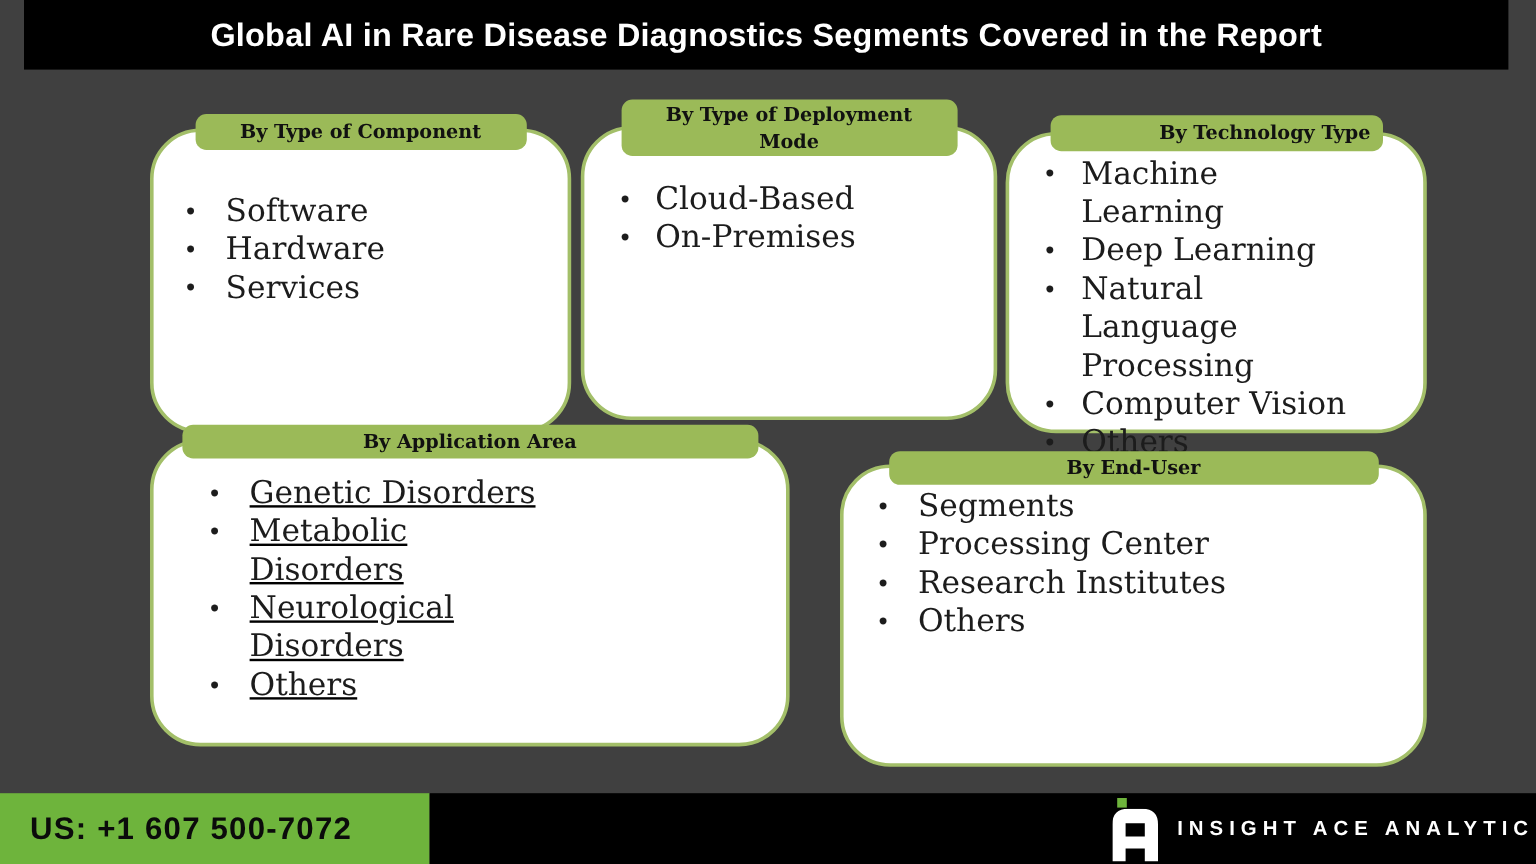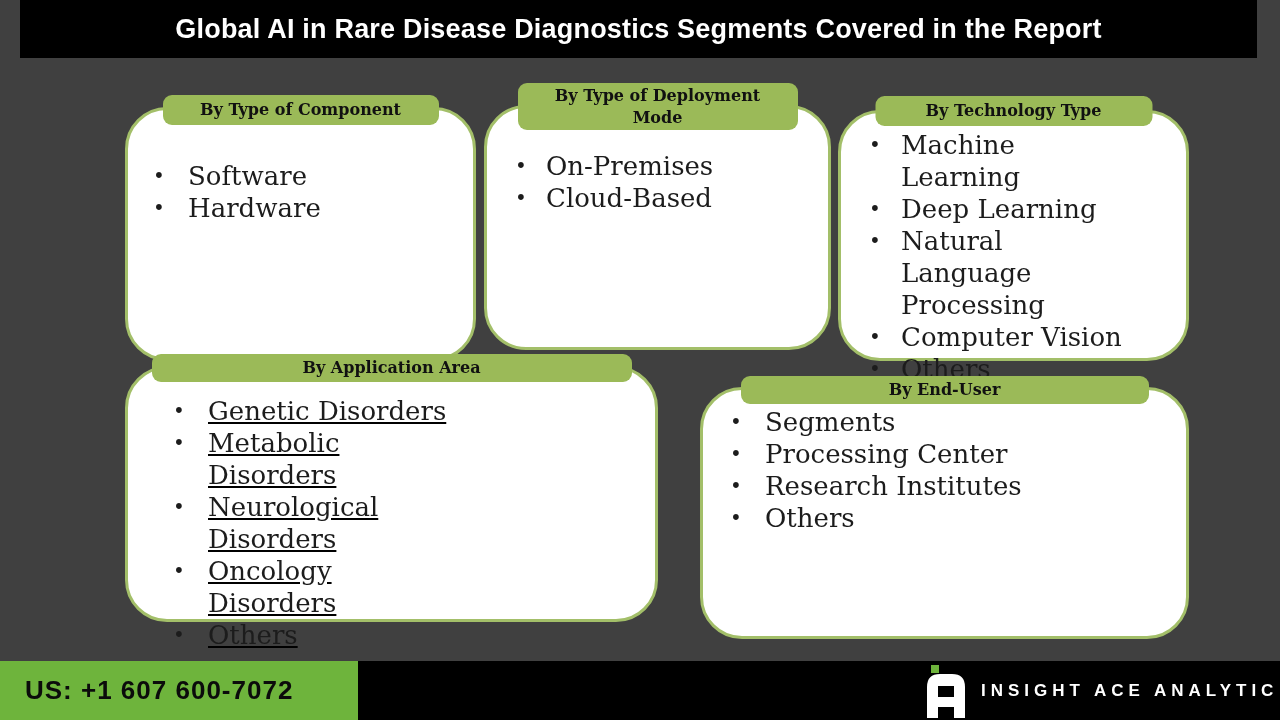--- a/index.html
+++ b/index.html
@@ -45,21 +45,21 @@
   .box-component   { left:125px; top:107px; width:345px; height:248px;
                      --bullet:25px; --indent:60px; --listtop:50px; }
   .pill-component  { top:-15px; width:276px; height:30px; }
 
   .box-deployment  { left:484px; top:105px; width:341px; height:239px;
                      --bullet:28px; --indent:59px; --listtop:42px; }
   .pill-deployment { top:-25px; width:280px; height:47px; }
 
   .box-technology  { left:838px; top:110px; width:345px; height:245px;
                      --bullet:28px; --indent:60px; --listtop:16px; --listwidth:290px; }
-  .pill-technology { top:-17px; width:277px; height:30px; }
+  .pill-technology { top:-17px; width:277px; height:30px;justify-content:flex-end; }
 
   .box-application { left:125px; top:366px; width:527px; height:250px;text-decoration:underline;
                      --bullet:45px; --indent:80px; --listtop:26px; --listwidth:322px; }
   .pill-application{ top:-15px; width:480px; height:28px; }
 
   .box-enduser     { left:700px; top:387px; width:483px; height:246px;
                      --bullet:27px; --indent:62px; --listtop:16px; }
   .pill-enduser    { top:-14px; width:408px; height:28px; }
 
   
@@ -96,30 +96,31 @@
     <h1>Global AI in Rare Disease Diagnostics Segments Covered in the Report</h1>
   </header>
 
   <section class="segment-box box-component">
     <div class="pill pill-component">
       <span>By Type of Component</span>
     </div>
     <ul class="seg-list">
         <li>Software</li>
         <li>Hardware</li>
+        <li>Services</li>
       </ul>
   </section>
 
   <section class="segment-box box-deployment">
     <div class="pill pill-deployment">
       <span>By Type of Deployment Mode</span>
     </div>
     <ul class="seg-list">
+        <li>Cloud-Based</li>
         <li>On-Premises</li>
-        <li>Cloud-Based</li>
       </ul>
   </section>
 
   <section class="segment-box box-technology">
     <div class="pill pill-technology">
       <span>By Technology Type</span>
     </div>
     <ul class="seg-list">
         <li>Machine Learning</li>
         <li>Deep Learning</li>
@@ -130,40 +131,39 @@
   </section>
 
   <section class="segment-box box-application">
     <div class="pill pill-application">
       <span>By Application Area</span>
     </div>
     <ul class="seg-list">
         <li>Genetic Disorders</li>
         <li>Metabolic Disorders</li>
         <li>Neurological Disorders</li>
-        <li>Oncology Disorders</li>
         <li>Others</li>
       </ul>
   </section>
 
   <section class="segment-box box-enduser">
     <div class="pill pill-enduser">
       <span>By End-User</span>
     </div>
     <ul class="seg-list">
         <li>Segments</li>
         <li>Processing Center</li>
         <li>Research Institutes</li>
         <li>Others</li>
       </ul>
   </section>
 
   <footer>
     <div class="footer-green">
-      <span class="phone">US: +1 607 600-7072</span>
+      <span class="phone">US: +1 607 500-7072</span>
     </div>
     <div class="footer-black">
       <div class="brand-group">
         <div class="logo">
           <div class="dot"></div>
           <svg width="38" height="44" viewBox="0 0 38 44">
             <path fill="#ffffff" fill-rule="evenodd" d="M0 44 L0 13 Q0 0 13 0 L25 0 Q38 0 38 13 L38 44 L27 44 L27 33 L11 33 L11 44 Z
                  M11 12 L27 12 L27 23 L11 23 Z"></path>
           </svg>
         </div>

